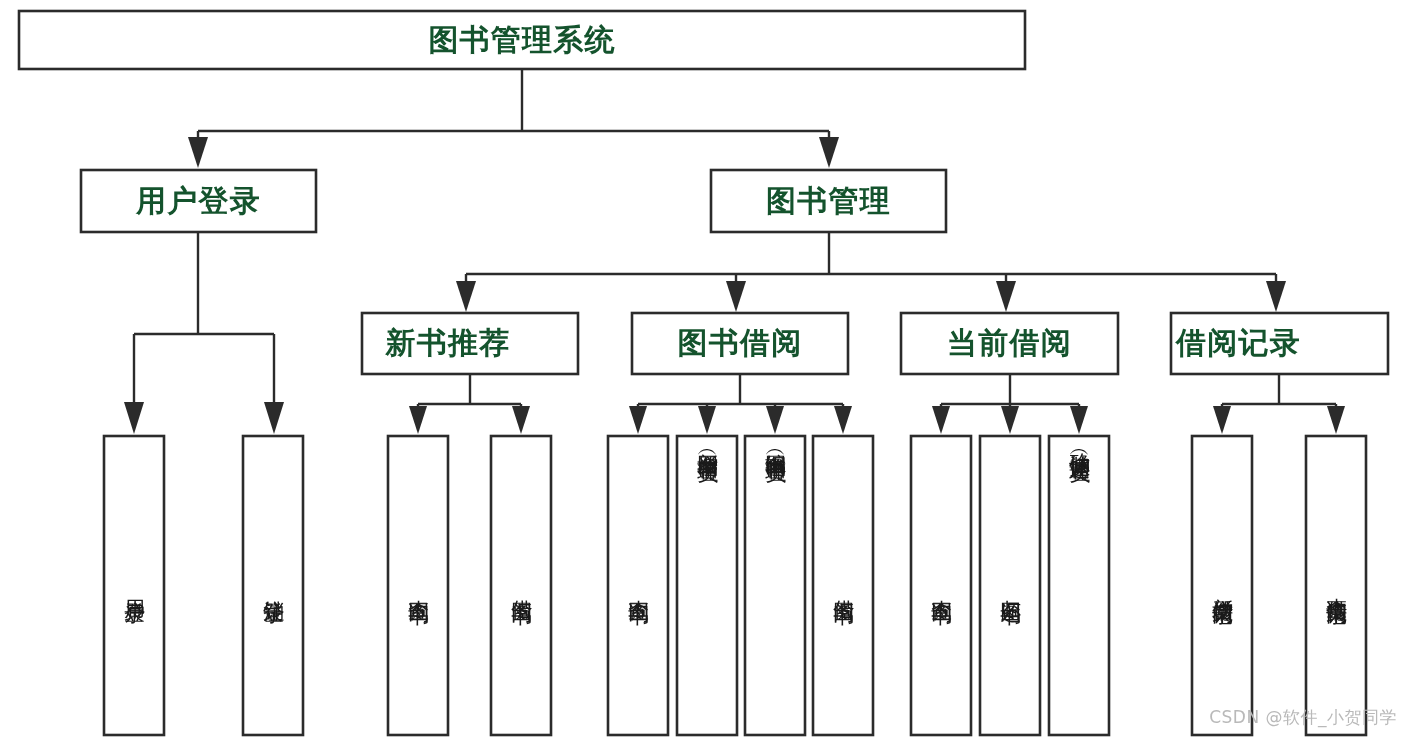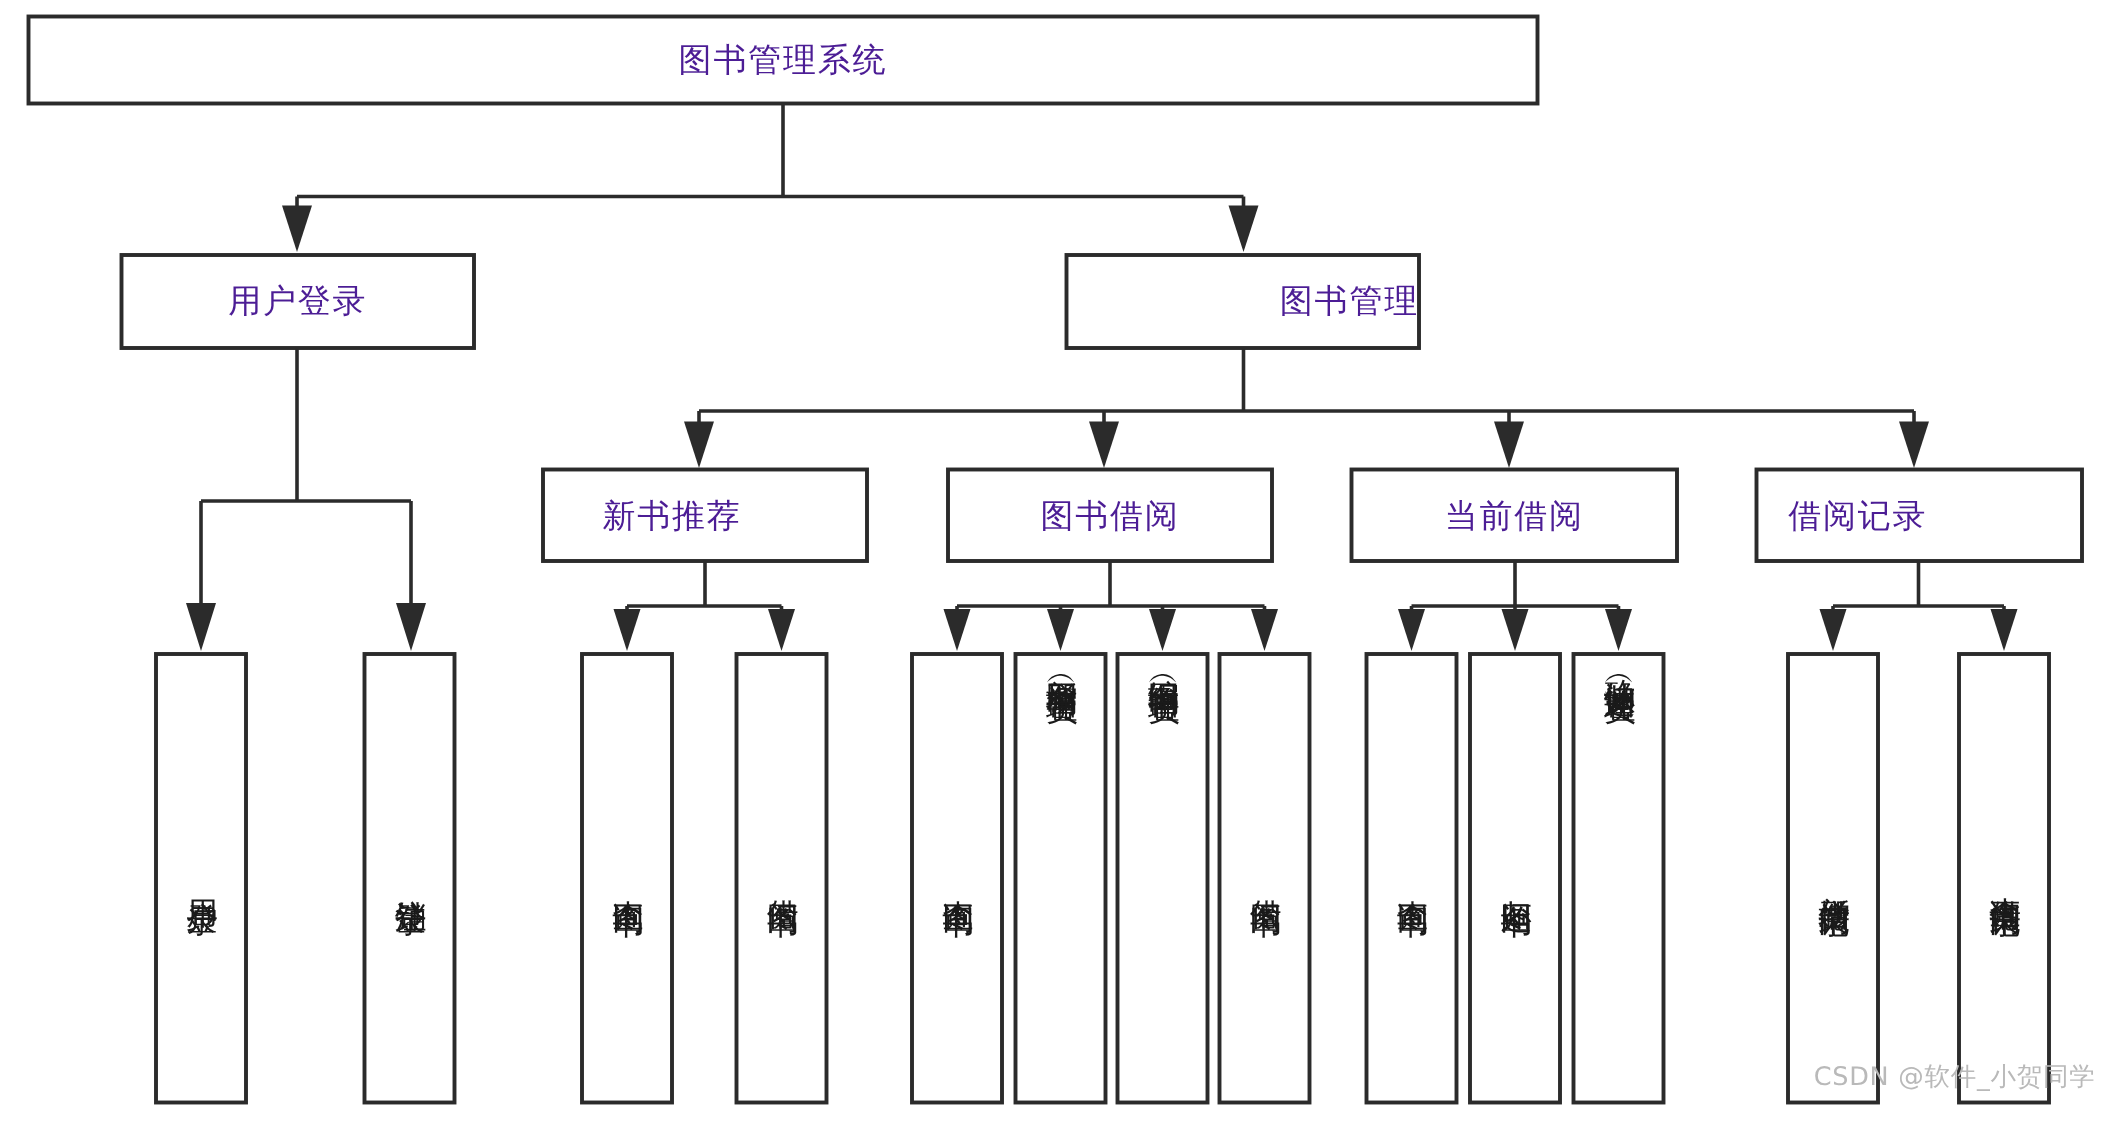--- a/index.html
+++ b/index.html
@@ -62,24 +62,25 @@
   }
   .horiz-wrap {
     position: absolute;
     display: flex;
     align-items: center;
     justify-content: center;
     pointer-events: none;
   }
   .horiz-text {
     font-family: "DejaVu Sans", "Liberation Sans", sans-serif;
-    font-size: 22px;
-    color: #4c1d95;
+    font-size: 30px;
+    color: #14532d;
     letter-spacing: 1.2px;
     white-space: nowrap;
+    font-weight: bold;
   }
   .watermark {
     position: absolute;
     right: 8px;
     bottom: 18px;
     font-family: "DejaVu Sans", "Liberation Sans", sans-serif;
     font-size: 17px;
     color: #b9b9b9;
     letter-spacing: 0.5px;
     white-space: nowrap;
@@ -200,21 +201,21 @@
   </svg>
 
   <div class="horiz-wrap" style="left:19px; top:11px; width:1006px; height:58px;">
     <span class="horiz-text">图书管理系统</span>
   </div>
 
   <div class="horiz-wrap" style="left:81px; top:170px; width:235px; height:62px;">
     <span class="horiz-text">用户登录</span>
   </div>
 
-  <div class="horiz-wrap" style="left:711px; top:170px; width:235px; height:62px;justify-content:flex-end;">
+  <div class="horiz-wrap" style="left:711px; top:170px; width:235px; height:62px;">
     <span class="horiz-text">图书管理</span>
   </div>
 
   <div class="horiz-wrap" style="left:362px; top:313px; width:172px; height:61px;">
     <span class="horiz-text">新书推荐</span>
   </div>
 
   <div class="horiz-wrap" style="left:901px; top:313px; width:217px; height:61px;">
     <span class="horiz-text">当前借阅</span>
   </div>

